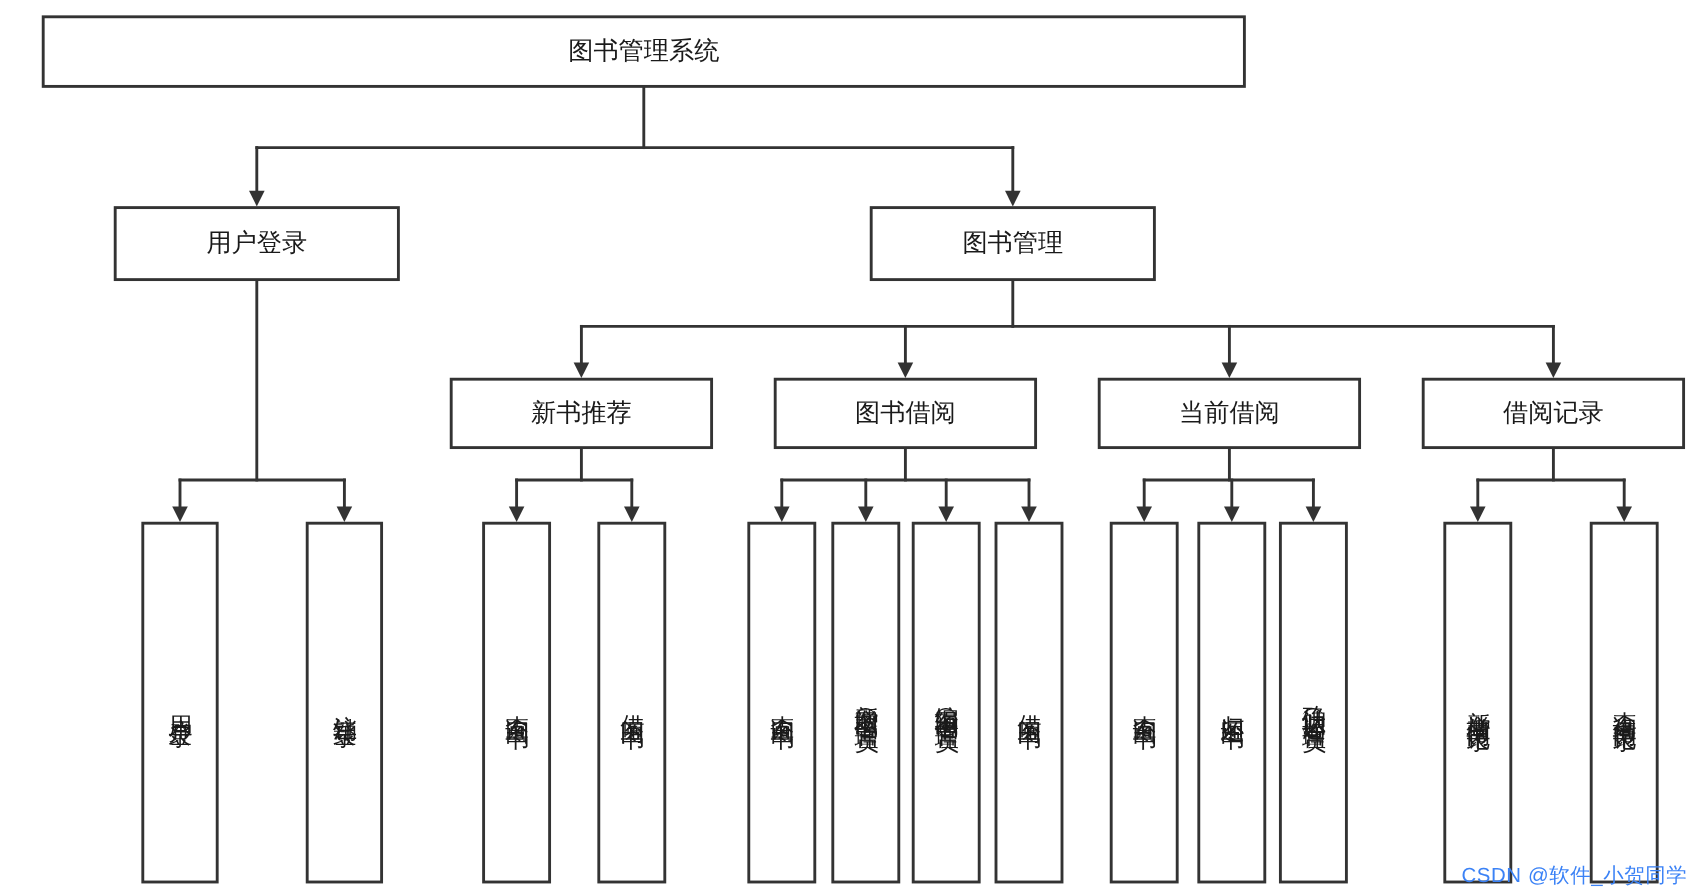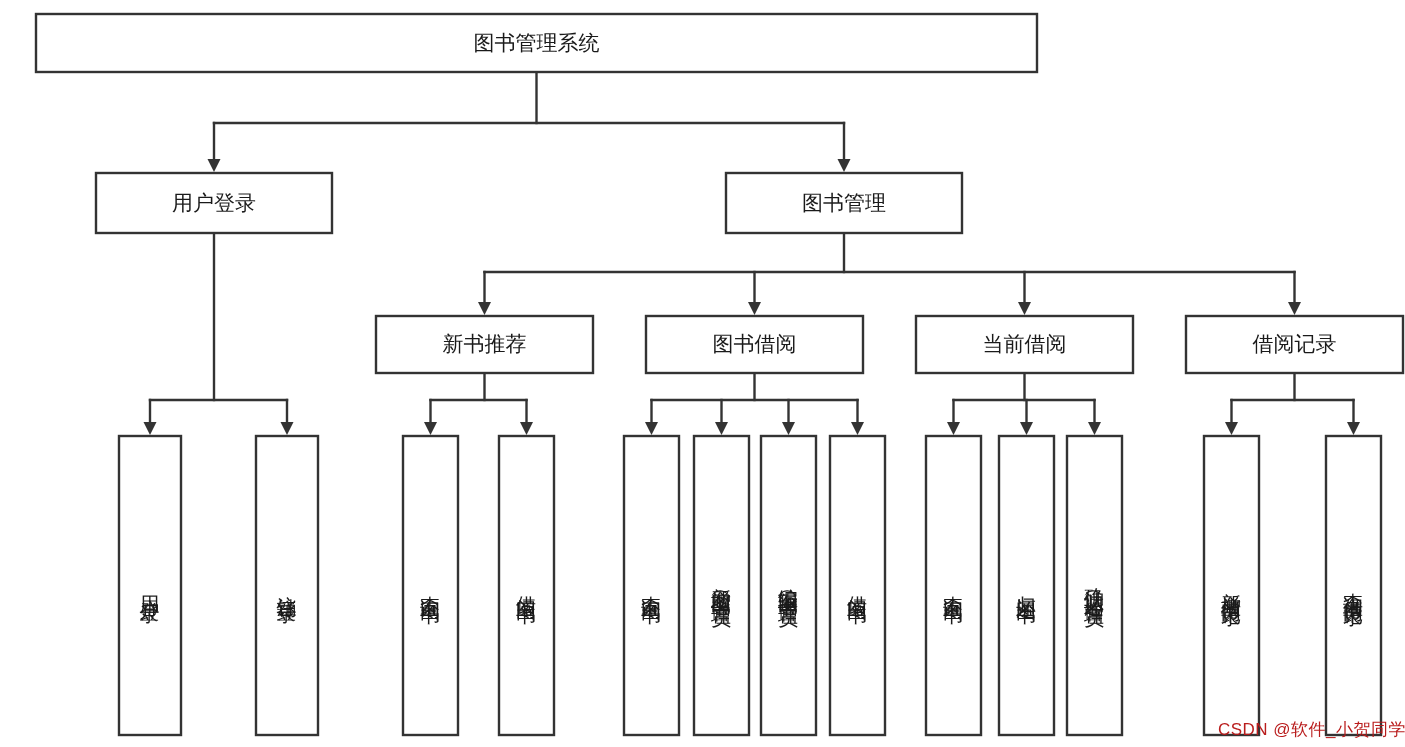--- a/index.html
+++ b/index.html
@@ -60,21 +60,21 @@
     pointer-events: none;
     white-space: normal;
     word-break: break-all;
   }
   .watermark {
     position: absolute;
     right: 14px;
     bottom: 6px;
     font-family: "Liberation Sans", "DejaVu Sans", sans-serif;
     font-size: 17px;
-    color: #b91c1c;
+    color: #3b82f6;
     letter-spacing: 0.5px;
     user-select: none;
   }
 </style>
 </head>
 <body>
 
 <div id="diagram-root">
   <svg id="tree-svg" viewBox="0 0 1405 747" preserveAspectRatio="none" xmlns="http://www.w3.org/2000/svg">
     <g id="edges-layer">

